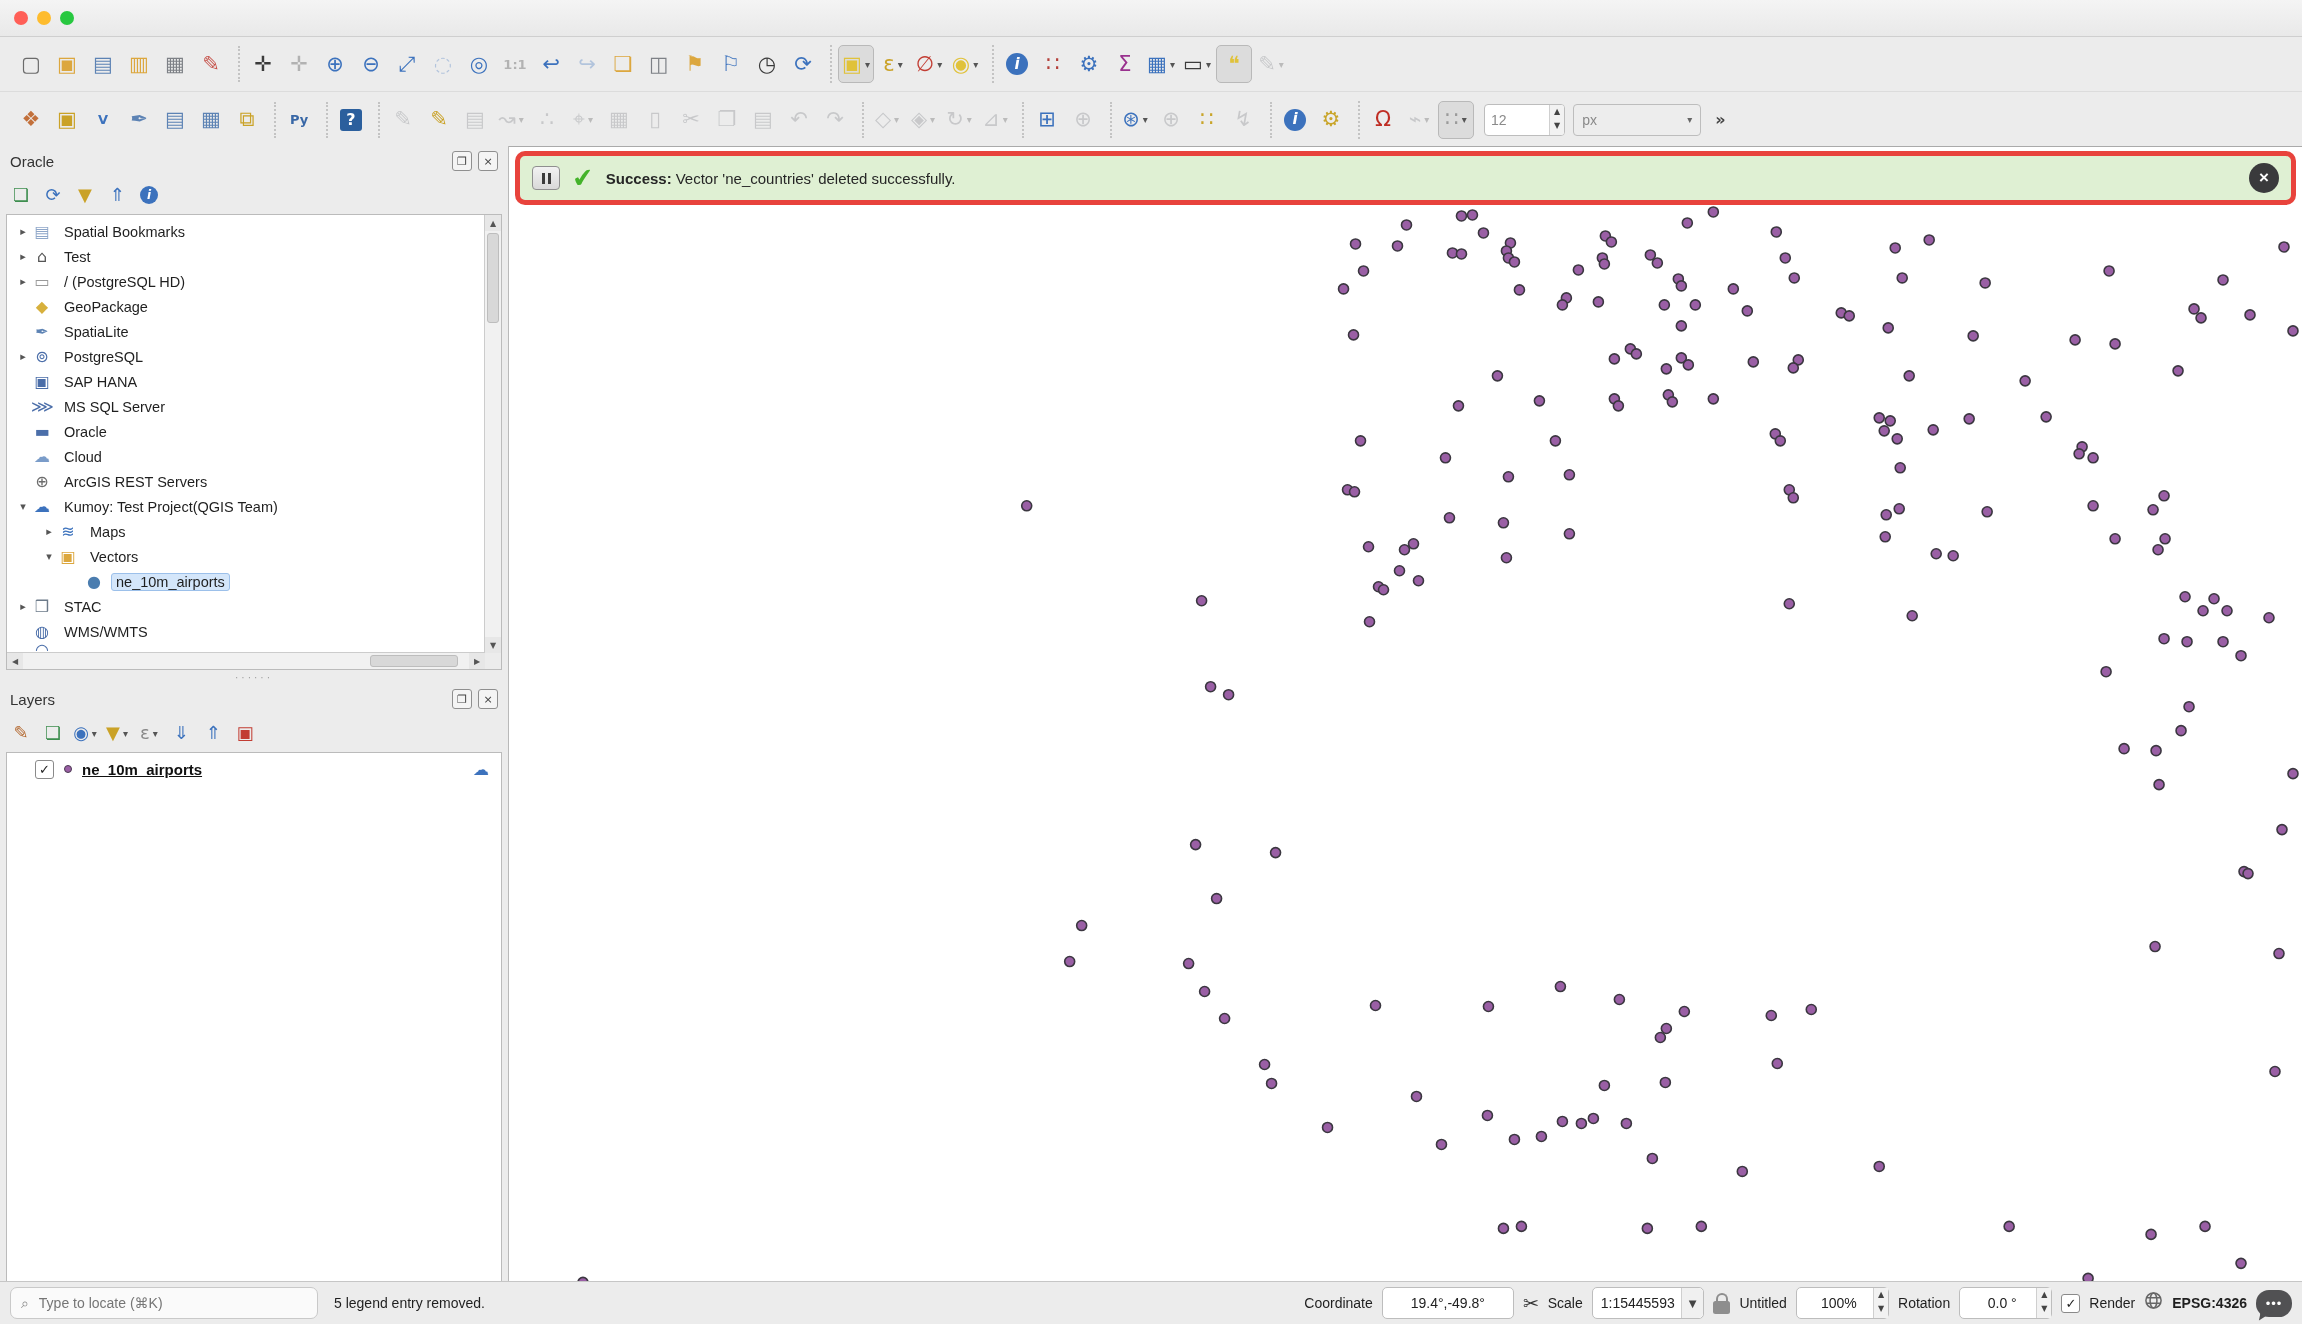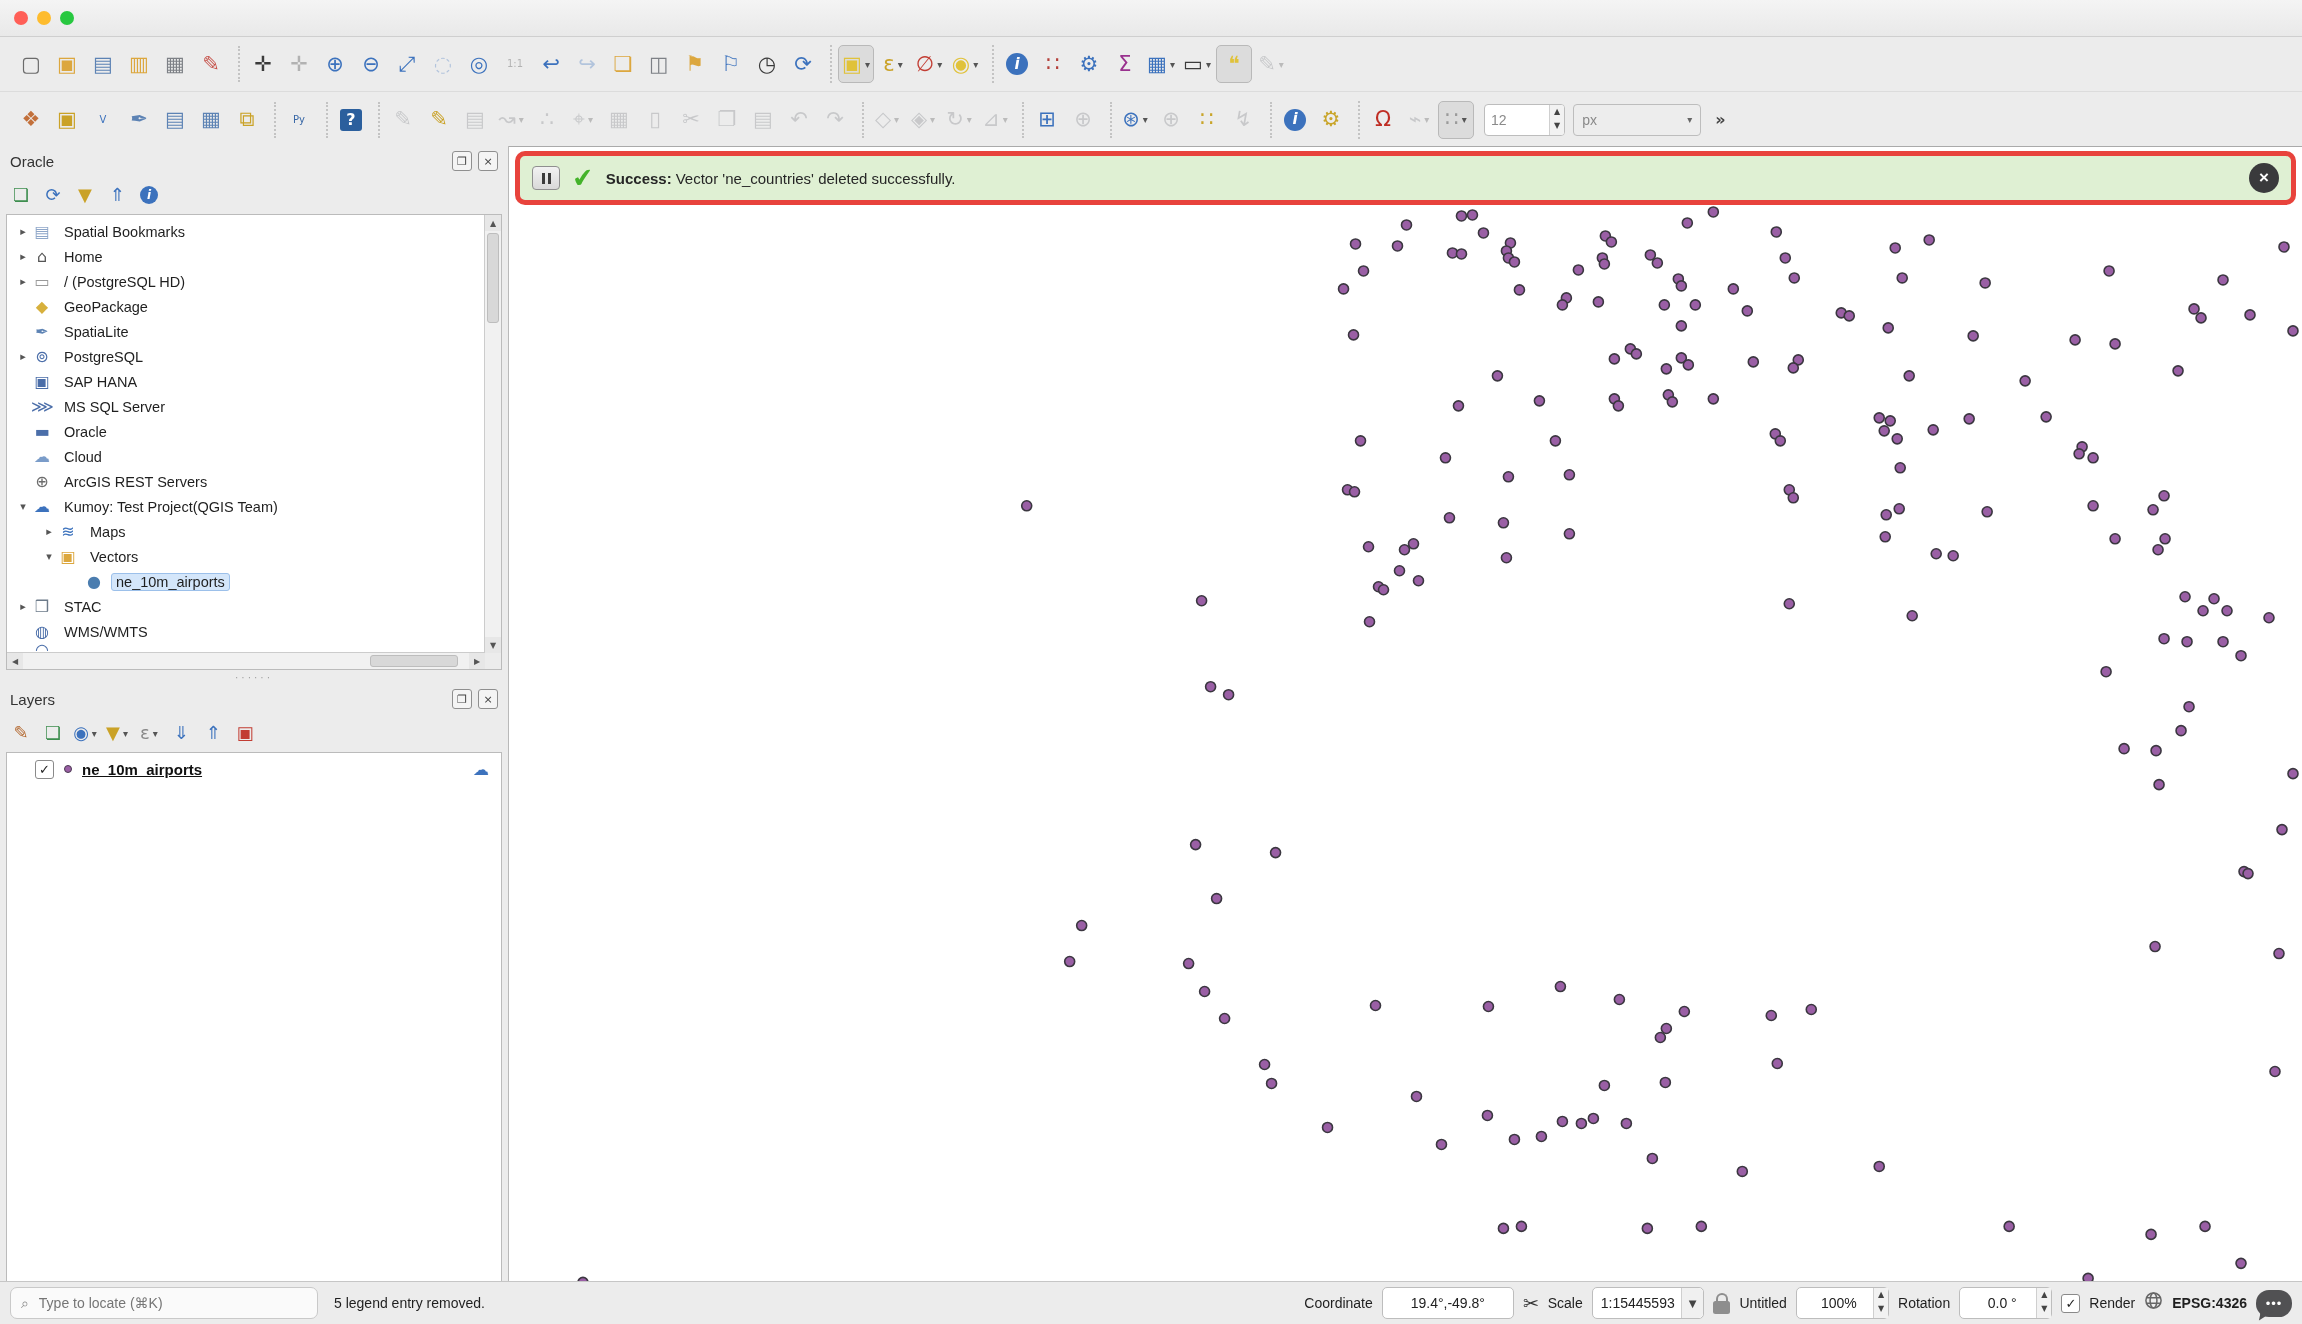--- a/index.html
+++ b/index.html
@@ -22,21 +22,21 @@
   
   .toolbar{display:flex;align-items:center;background:#ececec;padding:0 8px;}
   #toolbar1{height:54px;border-bottom:1px solid #dcdcdc;}
   #toolbar2{height:55px;border-bottom:1px solid #c9c9c9;}
   .tb-group{display:flex;align-items:center;padding:0 5px;margin-left:4px;
     border-left:2px dotted #c3c3c3;}
   .tb-group:first-child{border-left:none;margin-left:0;}
   .tb-btn{display:flex;align-items:center;justify-content:center;height:36px;min-width:34px;
     border-radius:5px;margin:0 1px;cursor:default;position:relative;}
   .tb-btn .glyph{font-size:21px;line-height:1;}
-  .tb-btn.txt .glyph{font-size:10px;font-weight:400;}
+  .tb-btn.txt .glyph{font-size:13px;font-weight:700;}
   .tb-btn.circle .glyph{width:22px;height:22px;border-radius:50%;color:#fff;display:flex;
     align-items:center;justify-content:center;font-size:15px;font-weight:700;font-style:italic;}
   .tb-btn.square .glyph{width:22px;height:22px;border-radius:3px;color:#fff;display:flex;
     align-items:center;justify-content:center;font-size:16px;font-weight:700;}
   .tb-btn.pressed{background:#dcdcdc;border:1px solid #b9b9b9;}
   .tb-btn.disabled{opacity:.32;}
   .dd{font-size:10px;color:#555;margin-left:3px;font-family:"DejaVu Sans",sans-serif;}
   .tb-spin,.tb-select{display:flex;align-items:center;height:30px;background:#fff;
     border:1px solid #bdbdbd;border-radius:4px;margin:0 4px;overflow:hidden;}
   .tb-spin input{border:none;outline:none;width:52px;padding:0 6px;font-size:14px;color:#8a8a8a;
@@ -457,21 +457,21 @@
       <div id="tree-wrap">
         <div id="tree">
             <div class="tree-row" style="padding-left: 8px;">
               <span class="tree-arrow glyph">▸</span>
               <span class="tree-icon glyph" style="color: rgb(143, 167, 201);">▤</span>
               <span class="tree-label">Spatial Bookmarks</span>
             </div>
             <div class="tree-row" style="padding-left: 8px;">
               <span class="tree-arrow glyph">▸</span>
               <span class="tree-icon glyph" style="color: rgb(85, 85, 85);">⌂</span>
-              <span class="tree-label">Home</span>
+              <span class="tree-label">Test</span>
             </div>
             <div class="tree-row" style="padding-left: 8px;">
               <span class="tree-arrow glyph">▸</span>
               <span class="tree-icon glyph" style="color: rgb(154, 154, 154);">▭</span>
               <span class="tree-label">/ (PostgreSQL HD)</span>
             </div>
             <div class="tree-row" style="padding-left: 8px;">
               <span class="tree-arrow glyph"></span>
               <span class="tree-icon glyph" style="color: rgb(215, 176, 60);">◆</span>
               <span class="tree-label">GeoPackage</span>

